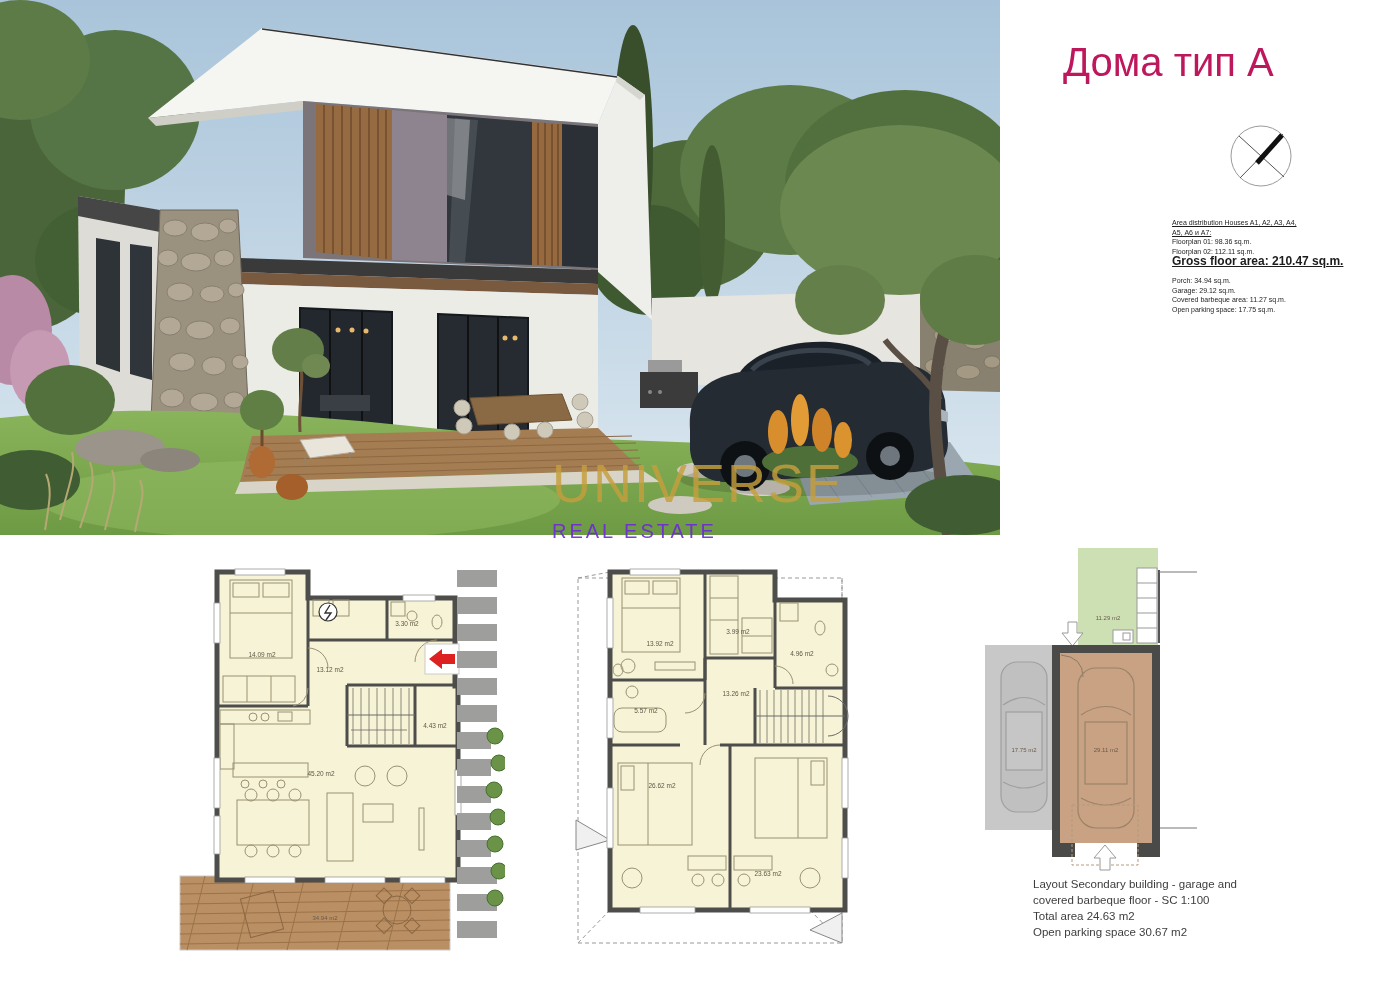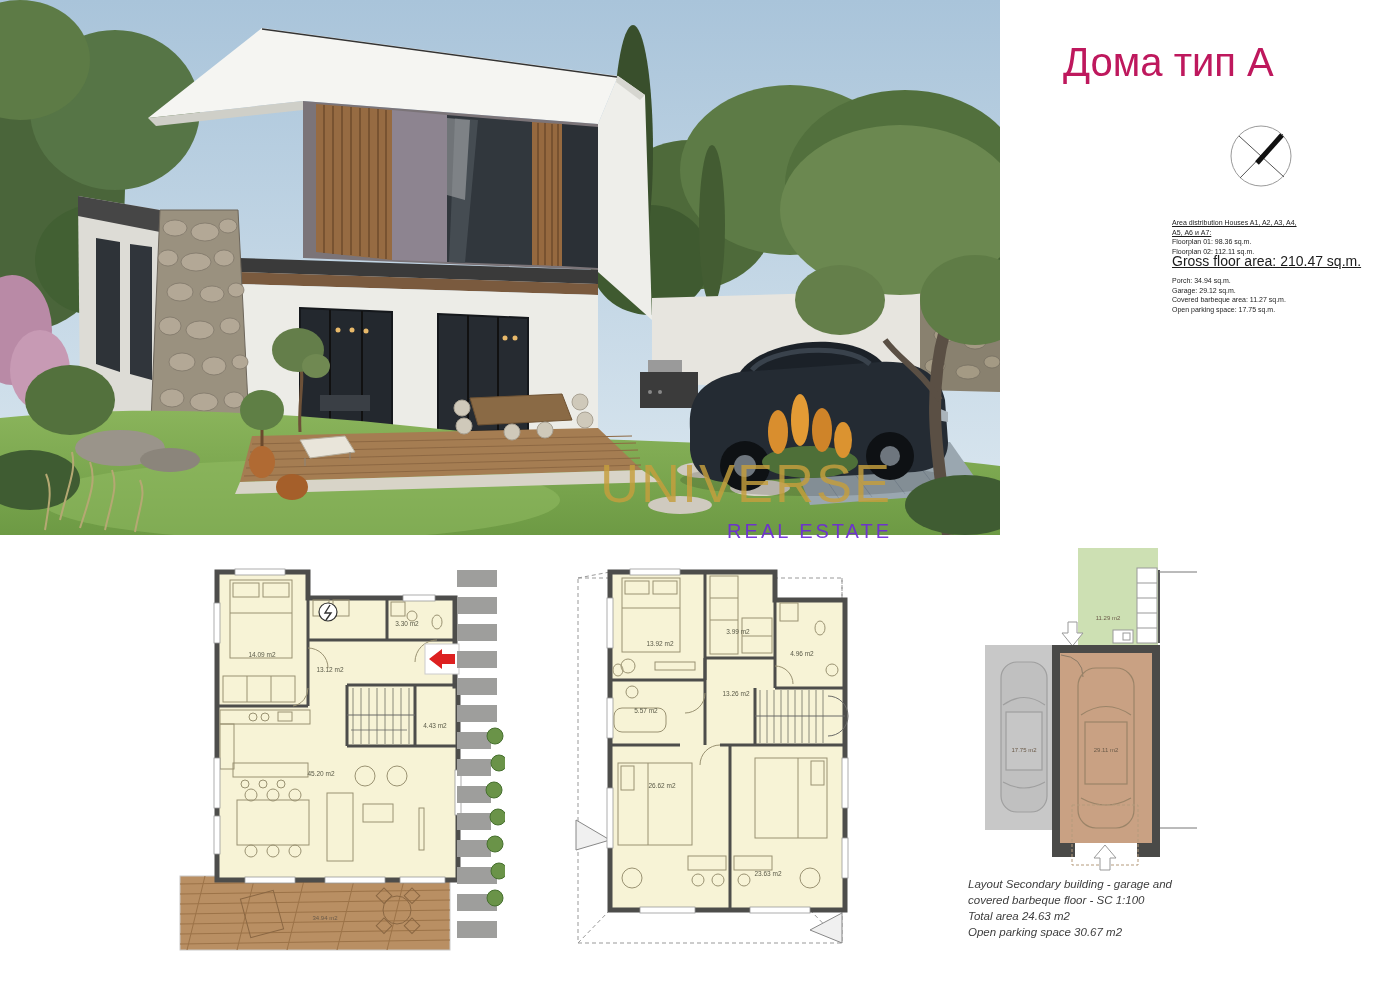--- a/index.html
+++ b/index.html
@@ -1,35 +1,35 @@
 <!DOCTYPE html>
 <html><head>
 <meta charset="utf-8">
 <style>
   html,body{margin:0;padding:0;background:#ffffff;}
   body{width:1400px;height:994px;position:relative;overflow:hidden;
        font-family:"Liberation Sans","DejaVu Sans",sans-serif;color:#222;}
   .abs{position:absolute;}
   
   #photo{left:0;top:0;width:1000px;height:535px;}
-  #watermark{left:552px;top:452px;width:340px;text-align:right;pointer-events:none;}
+  #watermark{left:552px;top:452px;width:340px;text-align:left;pointer-events:none;}
   #watermark .brand{font-size:54px;letter-spacing:2px;color:#c69f3d;opacity:.82;font-weight:400;}
   #watermark .sub{font-size:20px;letter-spacing:3px;color:#6d28d9;opacity:.9;margin-top:6px;}
   
   #title{left:1063px;top:40px;font-size:40px;color:#be185d;white-space:nowrap;}
   #compass{left:1227px;top:122px;}
   #info{left:1172px;top:218px;width:140px;font-size:7px;line-height:9.6px;color:#1c1c1c;white-space:nowrap;}
   #info .u{text-decoration:underline;}
-  #info .gross{font-size:14px;font-weight:normal;text-decoration:underline;margin-top:1px;}
+  #info .gross{font-size:12px;font-weight:bold;text-decoration:underline;margin-top:1px;}
   #info .gap{height:9px;}
   
   #fp1{left:175px;top:558px;}
   #fp2{left:570px;top:558px;}
   #garage{left:975px;top:540px;}
-  #garage-caption{left:968px;top:876px;font-size:11.5px;line-height:16px;color:#3d3d3d;white-space:nowrap;font-style:italic;}
+  #garage-caption{left:1033px;top:876px;font-size:11.5px;line-height:16px;color:#3d3d3d;white-space:nowrap;}
   svg text{font-family:"Liberation Sans","DejaVu Sans",sans-serif;}
   .rlabel{font-size:6.5px;fill:#5a5a48;}
   .rlabel2{font-size:6px;fill:#6b5b49;}
 </style>
 </head>
 <body>
 
 <div class="abs" id="photo">
 <svg width="1000" height="535" viewBox="0 0 1000 535">
   <defs>

